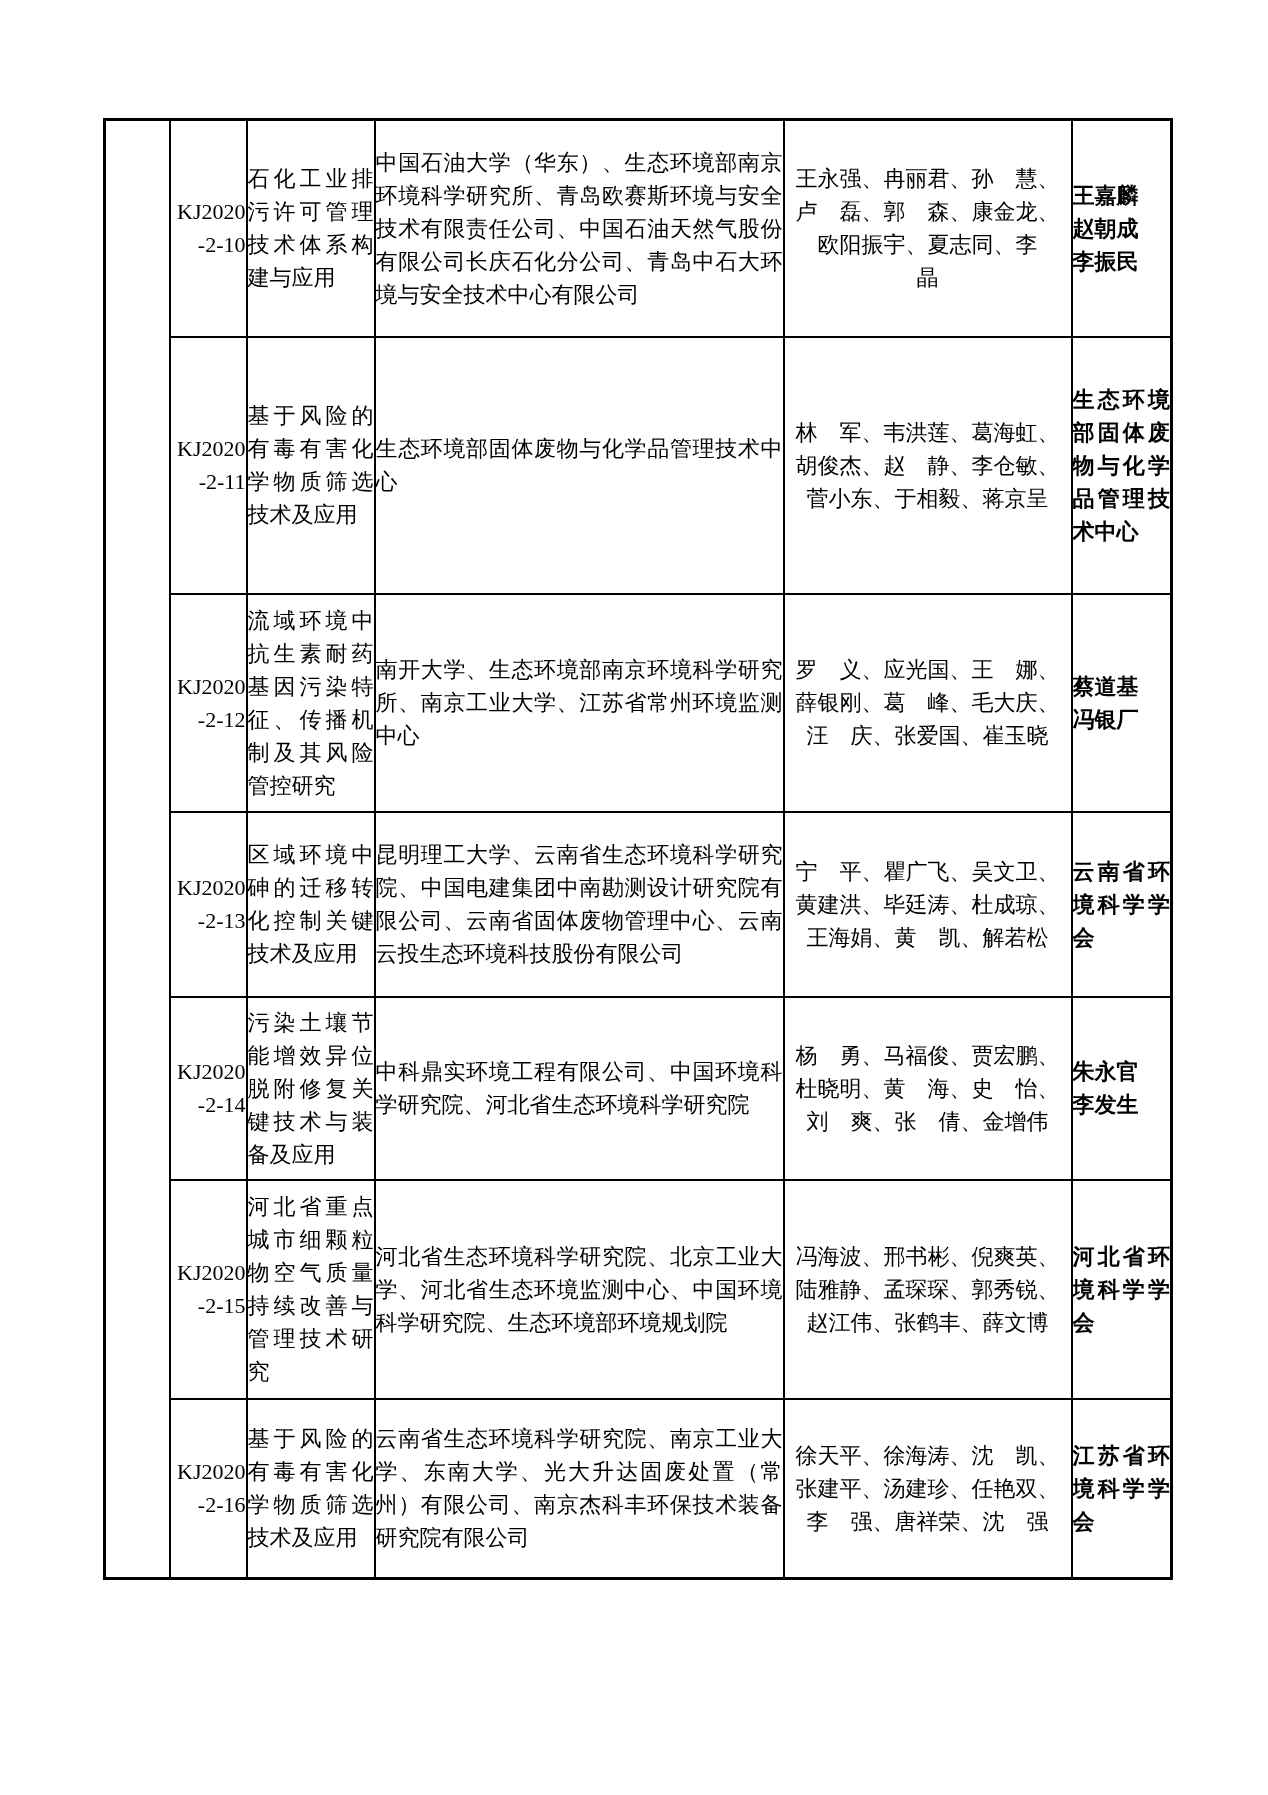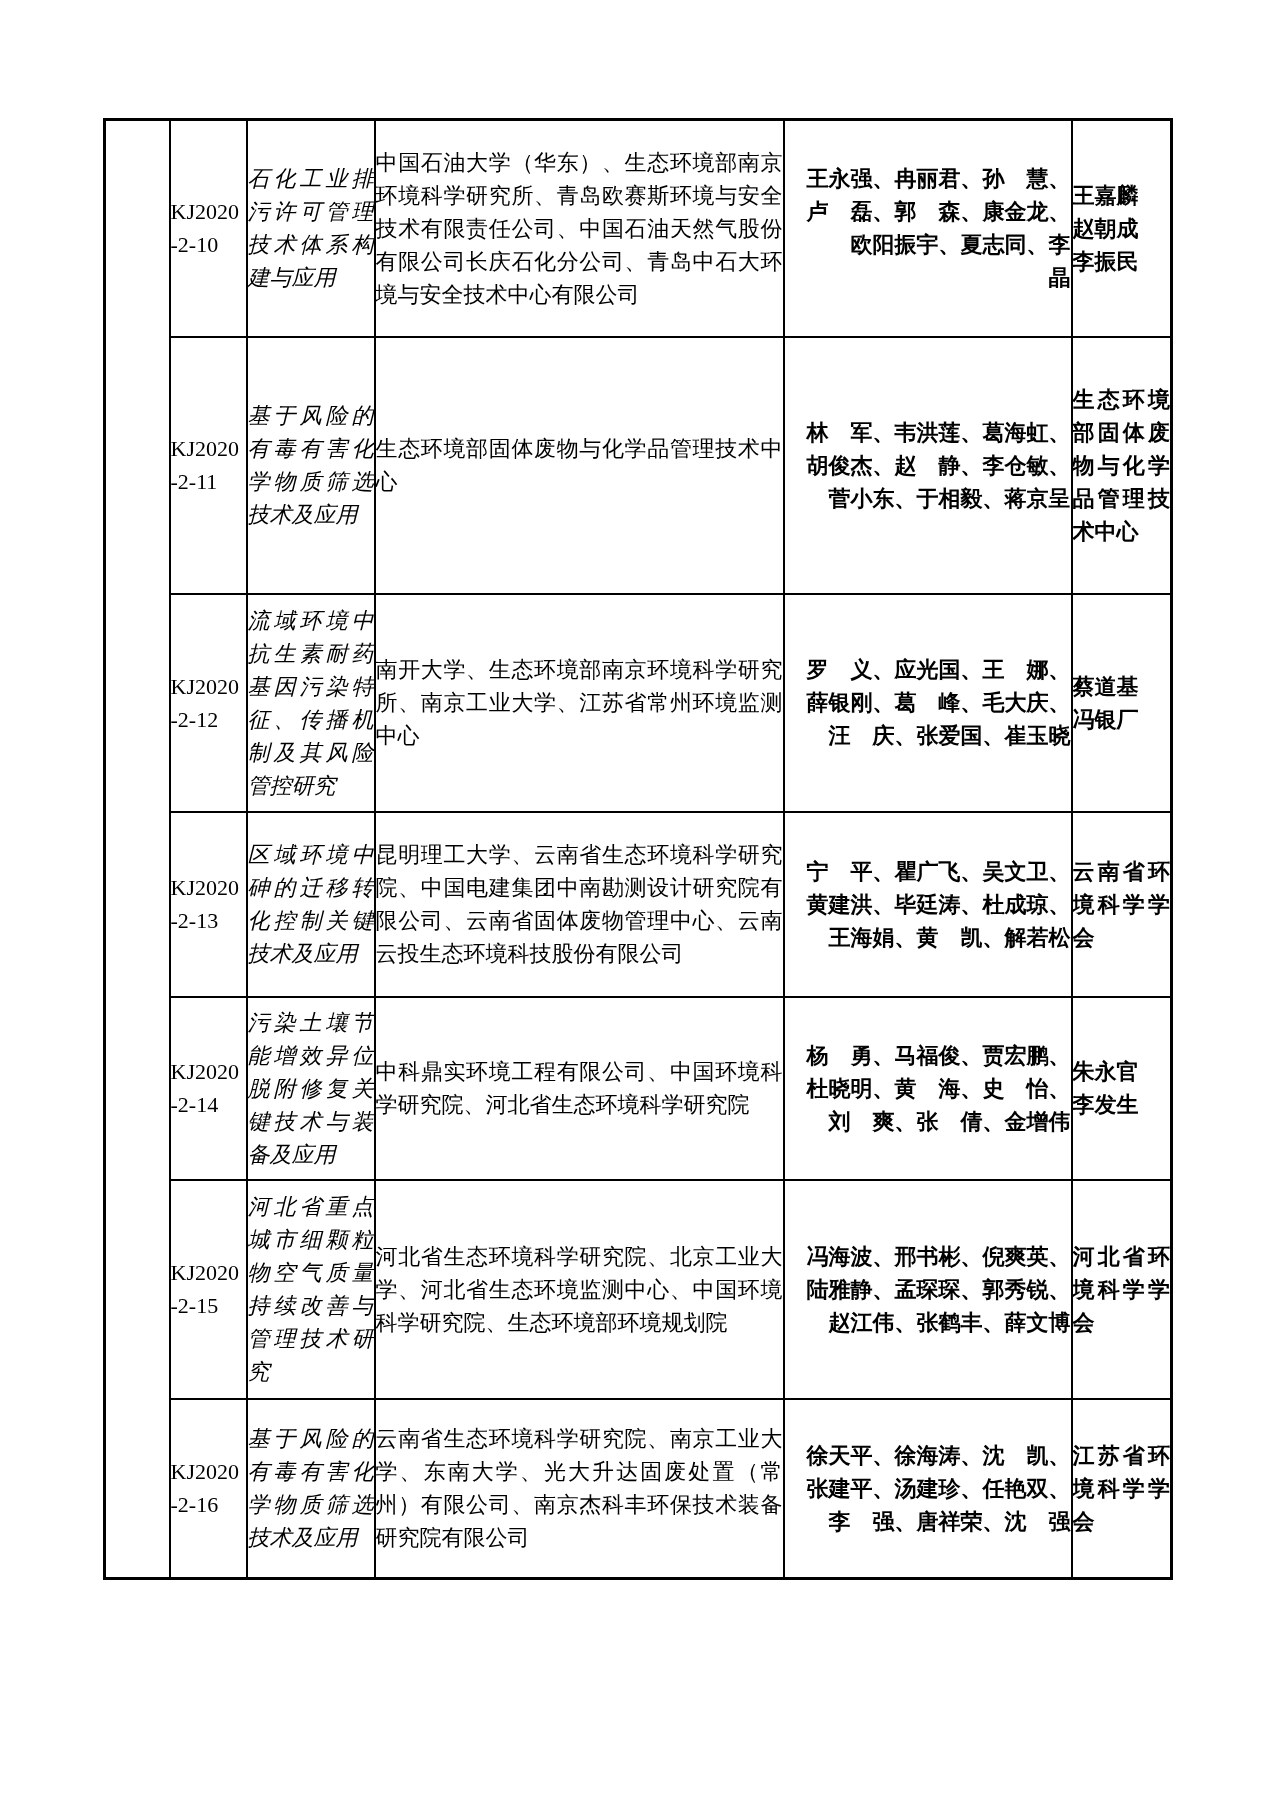--- a/index.html
+++ b/index.html
@@ -33,39 +33,37 @@
     overflow: hidden;
     word-break: break-all;
   }
   .cell-margin {
     background: #ffffff;
   }
   .cell-code {
     font-size: 22px;
     line-height: 37px;
     white-space: pre-wrap;
-    text-align: left;
+    text-align: right;
     padding: 0 3px 0 6px;
   }
   .cell-title {
     padding: 0 8px;
     text-align: justify;
-    font-style: italic;
   }
   .cell-orgs {
     font-size: 26px;
     line-height: 33px;
     padding: 0 12px;
     text-align: justify;
   }
   .cell-names {
     white-space: pre-wrap;
-    text-align: right;
+    text-align: center;
     padding: 0 8px;
-    font-weight: bold;
   }
   .cell-nominator {
     white-space: pre-wrap;
     text-align: justify;
     padding: 0 10px;
     font-weight: bold;
   }
   
   .award-table tr:nth-child(1) { height: 217px; }
   .award-table tr:nth-child(2) { height: 257px; }

